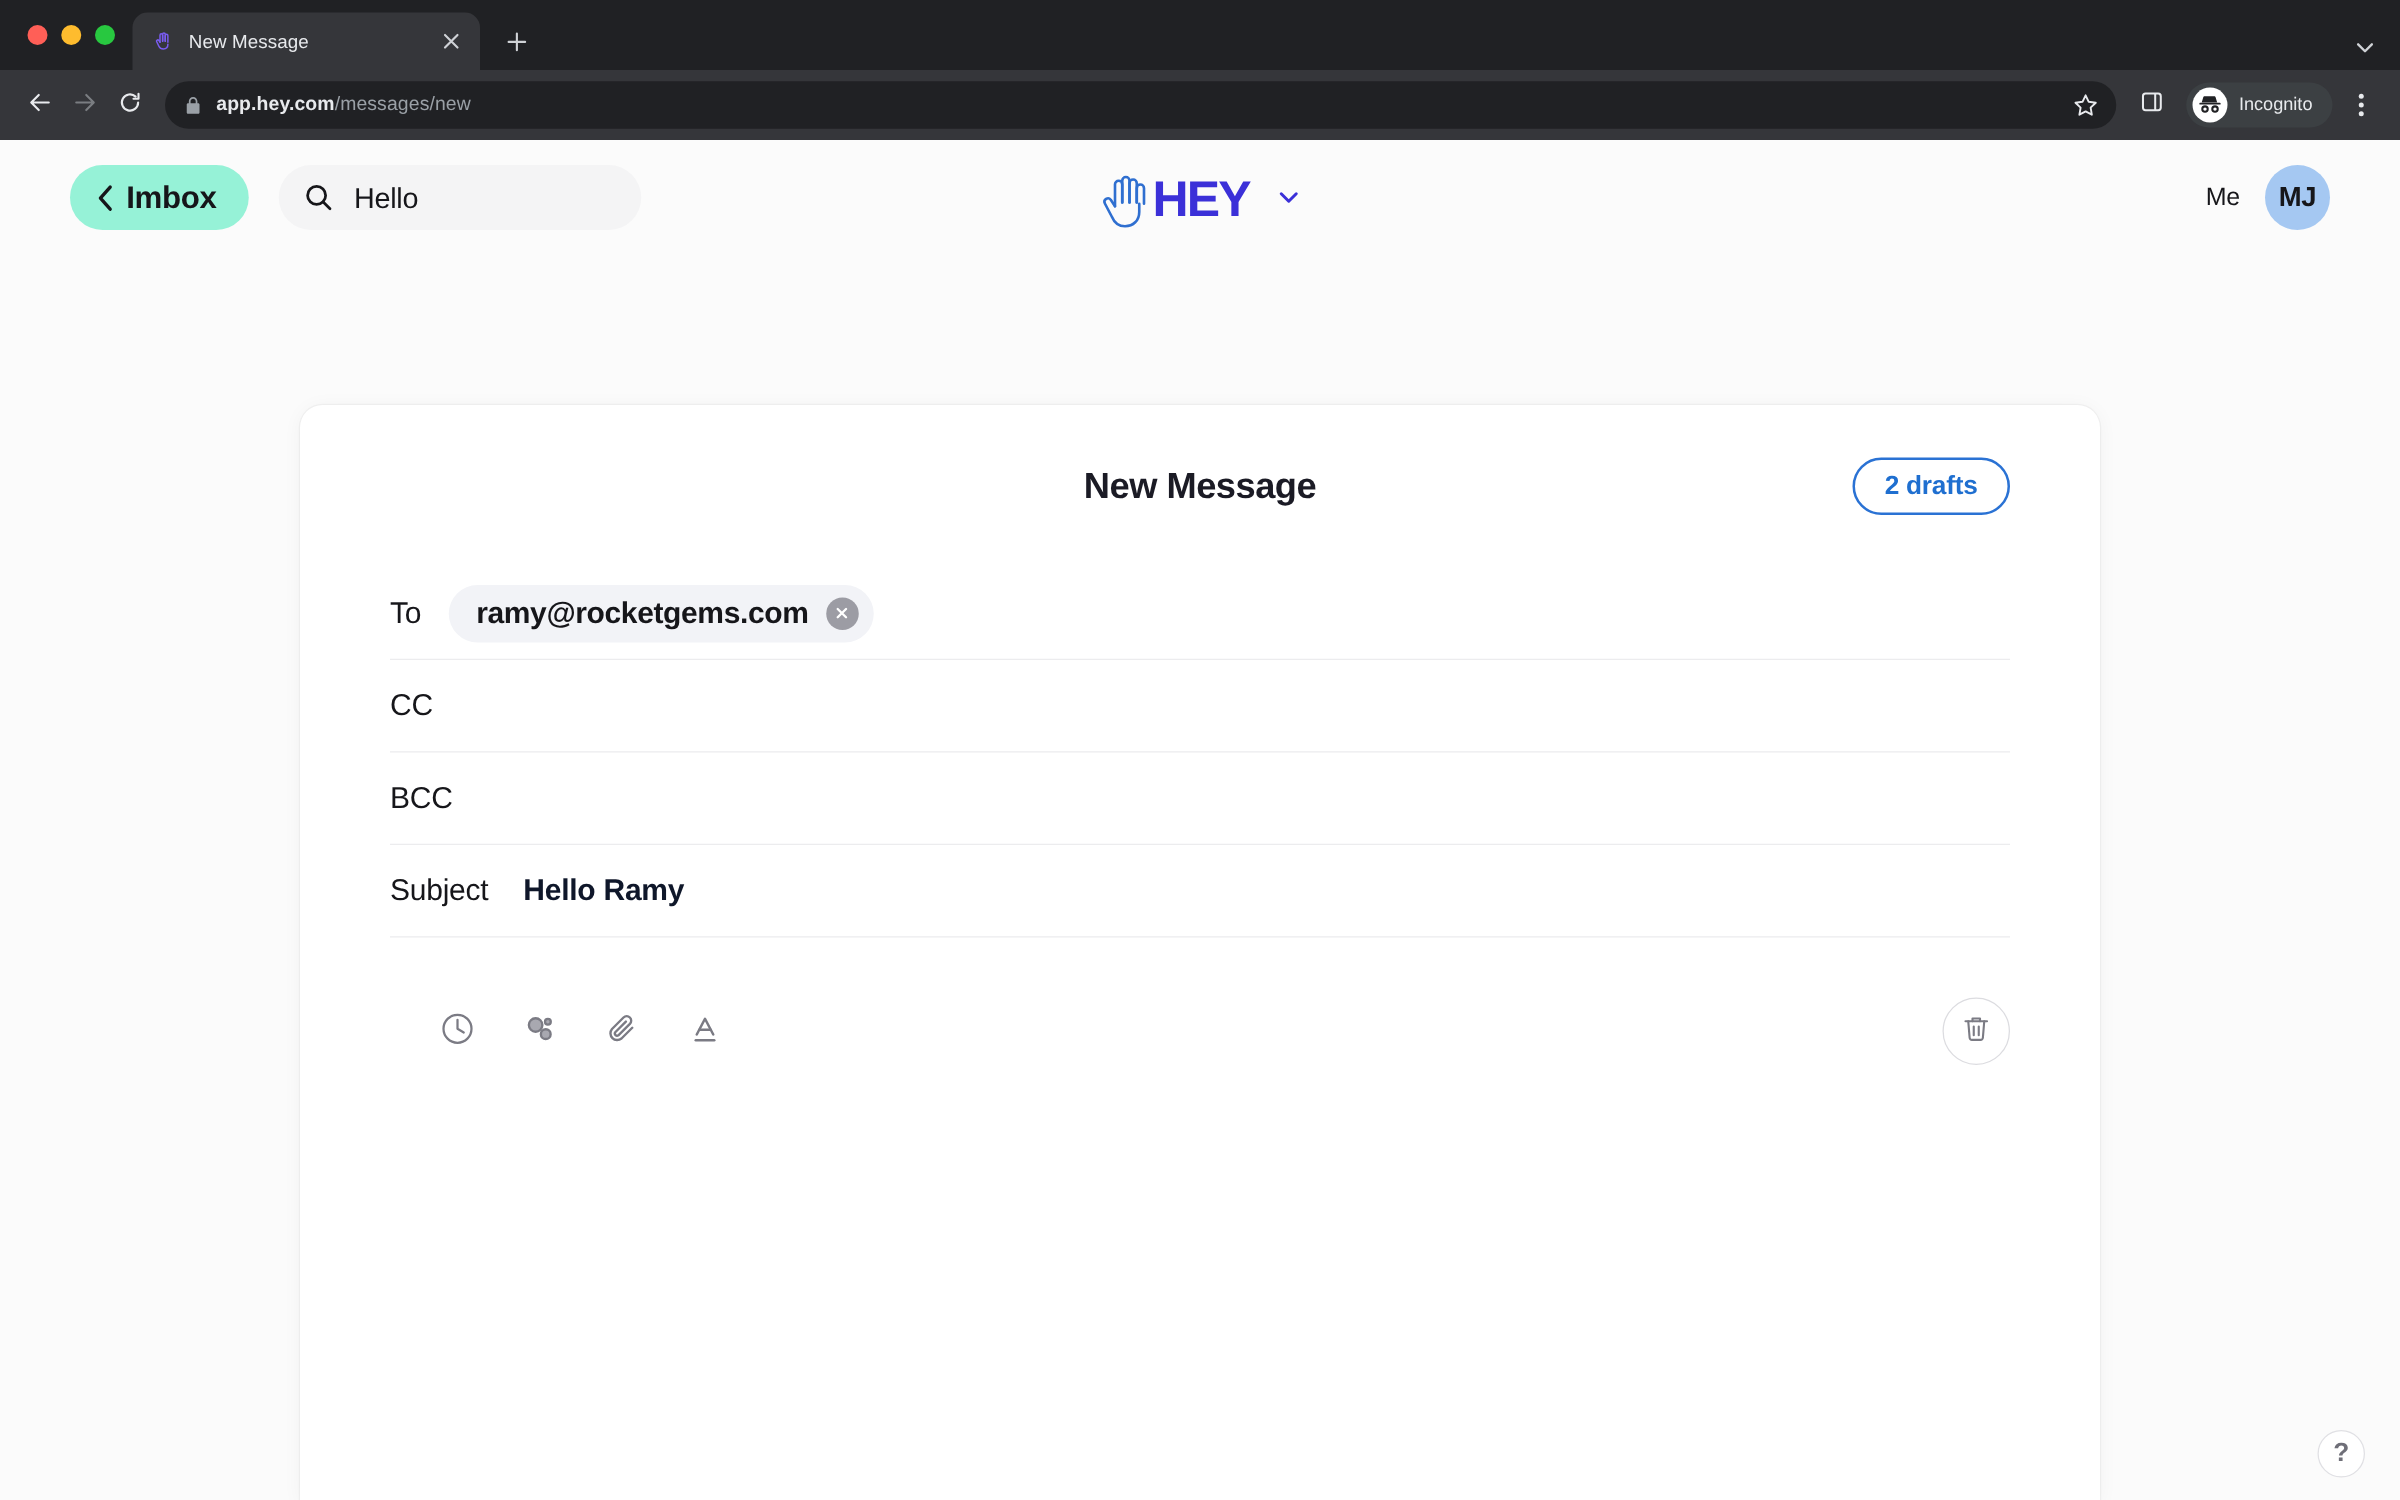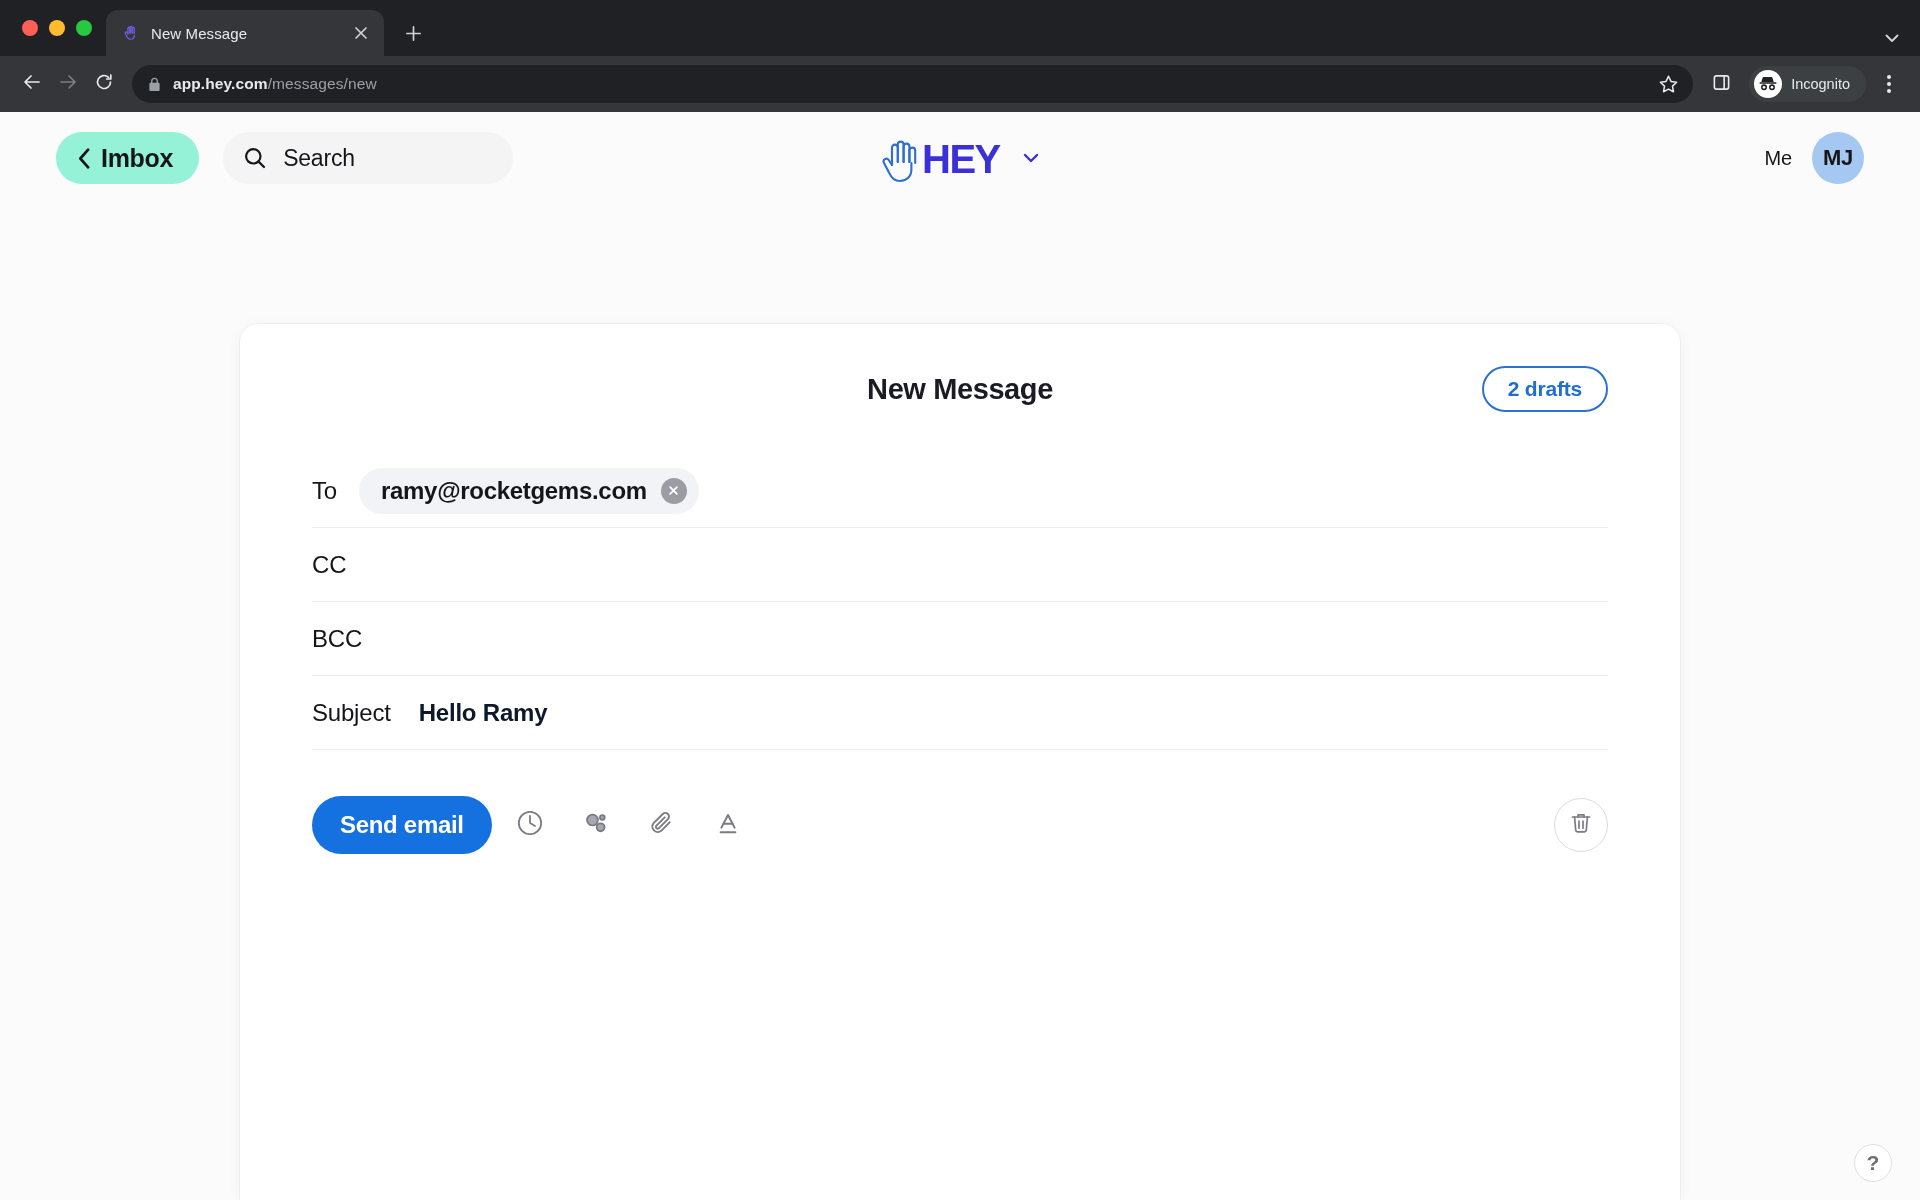--- a/index.html
+++ b/index.html
@@ -555,21 +555,21 @@
         <span class="imbox-label">Imbox</span>
       </div>
 
       <div class="search-box">
         <span class="search-icon">
           <svg width="24" height="24" viewBox="0 0 24 24" fill="none" stroke="currentColor" stroke-width="2.2" stroke-linecap="round">
             <circle cx="10.3" cy="10.3" r="7.2"></circle>
             <path d="M15.6 15.6L21 21"></path>
           </svg>
         </span>
-        <span class="search-label">Search</span>
+        <span class="search-label">Hello</span>
       </div>
 
       <div class="logo-wrap">
         <span class="logo-mark">
           <svg width="128" height="52" viewBox="0 0 128 52">
             <g fill="none" stroke="#2f6fd0" stroke-width="2.1" stroke-linecap="round" stroke-linejoin="round">
               <path d="M14 33V15.5a2.9 2.9 0 0 1 5.8 0V30"></path>
               <path d="M19.8 30V12.5a2.9 2.9 0 0 1 5.8 0V30"></path>
               <path d="M25.6 30V14.5a2.9 2.9 0 0 1 5.8 0V30"></path>
               <path d="M31.4 30V18.5a2.9 2.9 0 0 1 5.8 0V31"></path>
@@ -622,23 +622,20 @@
         <span class="field-value"></span>
       </div>
 
       <div class="field-row">
         <span class="field-label">Subject</span>
         <span class="field-value">Hello Ramy</span>
       </div>
 
 
       <div class="actions">
-        <div class="btn-send">
-          <span class="btn-send-label">Send email</span>
-        </div>
 
         <div class="tool-icon">
           <span>
             <svg width="30" height="30" viewBox="0 0 30 30" fill="none" stroke="currentColor" stroke-width="1.8" stroke-linecap="round" stroke-linejoin="round">
               <circle cx="15" cy="15" r="11.2"></circle>
               <path d="M15 7.8V15l5 3"></path>
             </svg>
           </span>
         </div>
 

